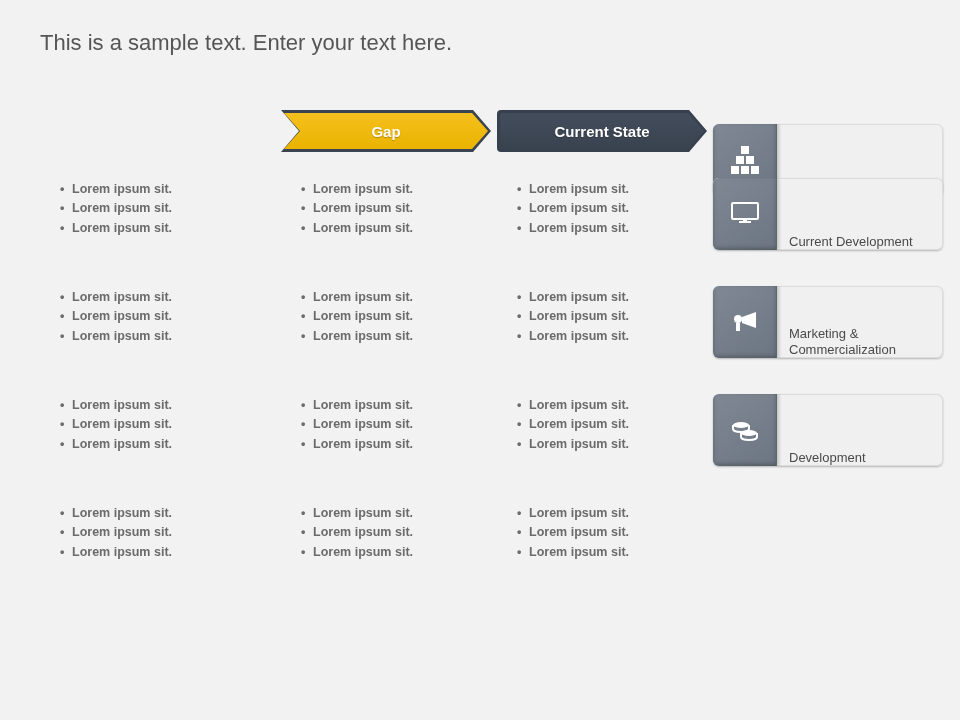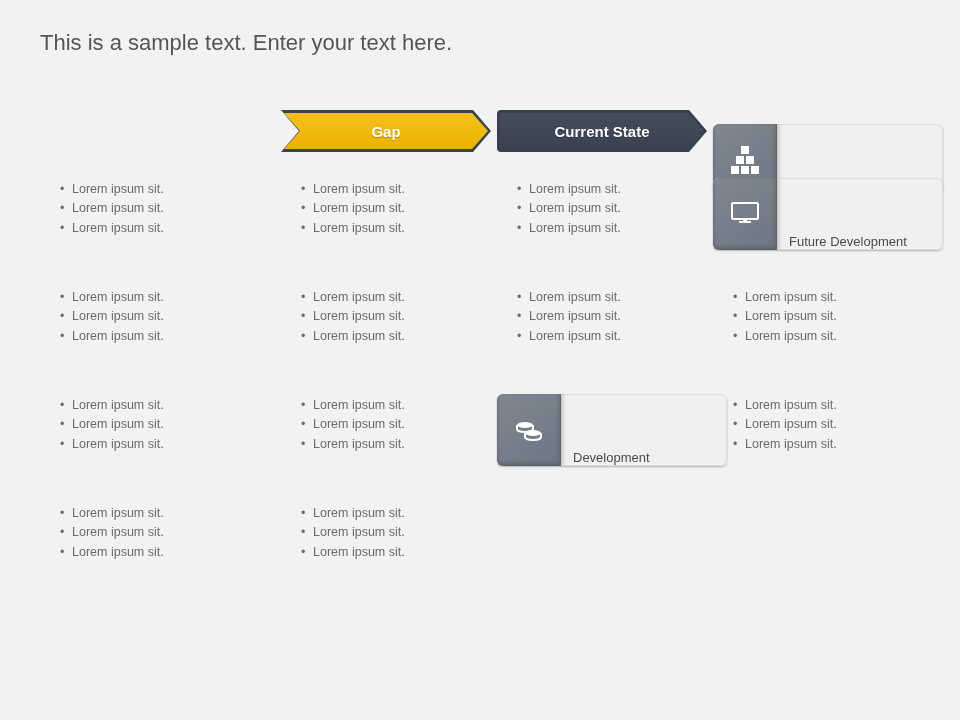--- a/index.html
+++ b/index.html
@@ -105,20 +105,21 @@
     padding: 0 12px;
     font-size: 13px;
     color: #4a4a4a;
     line-height: 1.25;
   }
 
   
   .cell {
     padding-top: 20px;
     padding-left: 20px;
+    font-weight: bold;
   }
   .cell ul {
     list-style: none;
   }
   .cell li {
     position: relative;
     font-size: 12.5px;
     color: #6b6b6b;
     line-height: 1.55;
     padding-left: 12px;
@@ -188,44 +189,54 @@
       </div>
 
     <div class="row-pill">
       <div class="row-icon">
         <svg width="30" height="26" viewBox="0 0 30 26">
             <rect x="2" y="2" width="26" height="16" rx="1" fill="none" stroke="#fff" stroke-width="2"></rect>
             <rect x="9" y="20" width="12" height="2"></rect>
             <rect x="13" y="18" width="4" height="3"></rect>
           </svg>
       </div>
-      <div class="row-label">Future Development</div>
-    </div>
-    <div class="cell">
-        <ul>
-      <li>Lorem ipsum sit.</li>
-      <li>Lorem ipsum sit.</li>
-      <li>Lorem ipsum sit.</li>
-    </ul>
-      </div>
-    <div class="cell">
-        <ul>
-      <li>Lorem ipsum sit.</li>
-      <li>Lorem ipsum sit.</li>
-      <li>Lorem ipsum sit.</li>
-    </ul>
-      </div>
-    <div class="cell">
-        <ul>
-      <li>Lorem ipsum sit.</li>
-      <li>Lorem ipsum sit.</li>
-      <li>Lorem ipsum sit.</li>
-    </ul>
-      </div>
-
+      <div class="row-label">Current Development</div>
+    </div>
+    <div class="cell">
+        <ul>
+      <li>Lorem ipsum sit.</li>
+      <li>Lorem ipsum sit.</li>
+      <li>Lorem ipsum sit.</li>
+    </ul>
+      </div>
+    <div class="cell">
+        <ul>
+      <li>Lorem ipsum sit.</li>
+      <li>Lorem ipsum sit.</li>
+      <li>Lorem ipsum sit.</li>
+    </ul>
+      </div>
+    <div class="cell">
+        <ul>
+      <li>Lorem ipsum sit.</li>
+      <li>Lorem ipsum sit.</li>
+      <li>Lorem ipsum sit.</li>
+    </ul>
+      </div>
+
+    <div class="row-pill">
+      <div class="row-icon">
+        <svg width="30" height="26" viewBox="0 0 30 26">
+            <circle cx="8" cy="10" r="4"></circle>
+            <polygon points="12,8 26,3 26,19 12,14"></polygon>
+            <rect x="6" y="14" width="4" height="8"></rect>
+          </svg>
+      </div>
+      <div class="row-label">Marketing &amp; Commercialization</div>
+    </div>
     <div class="cell">
         <ul>
       <li>Lorem ipsum sit.</li>
       <li>Lorem ipsum sit.</li>
       <li>Lorem ipsum sit.</li>
     </ul>
       </div>
     <div class="cell">
         <ul>
       <li>Lorem ipsum sit.</li>

